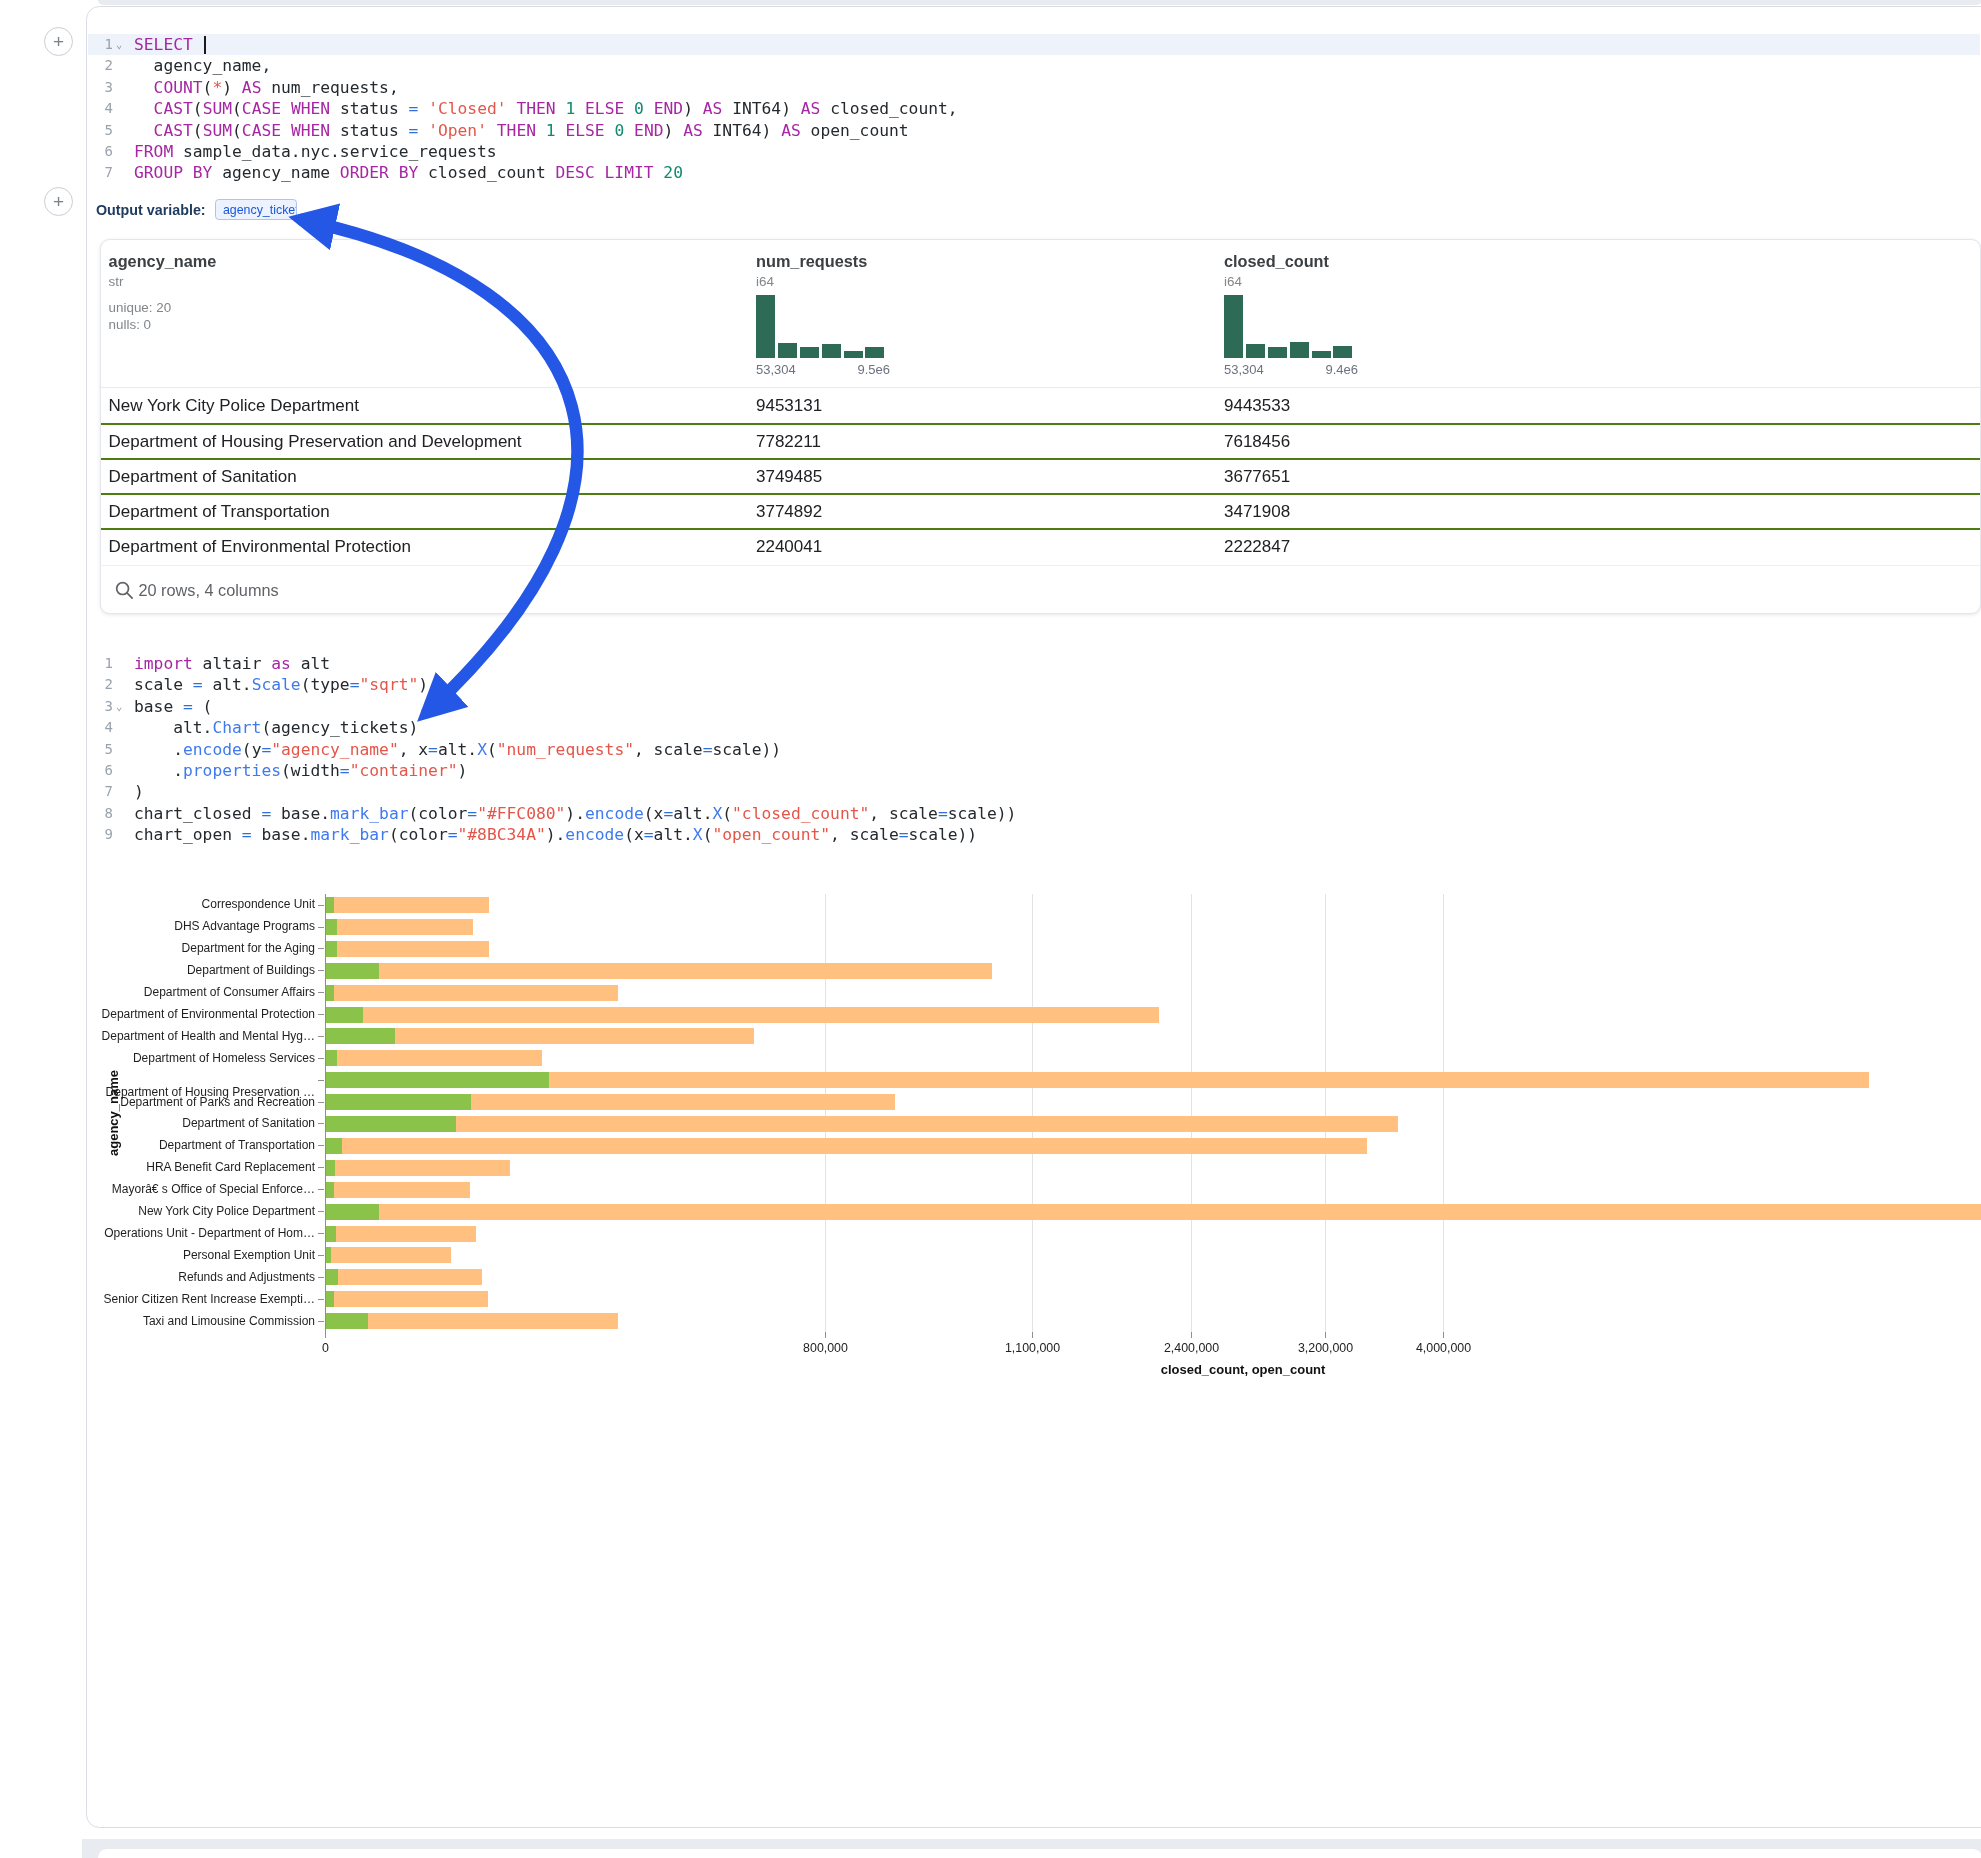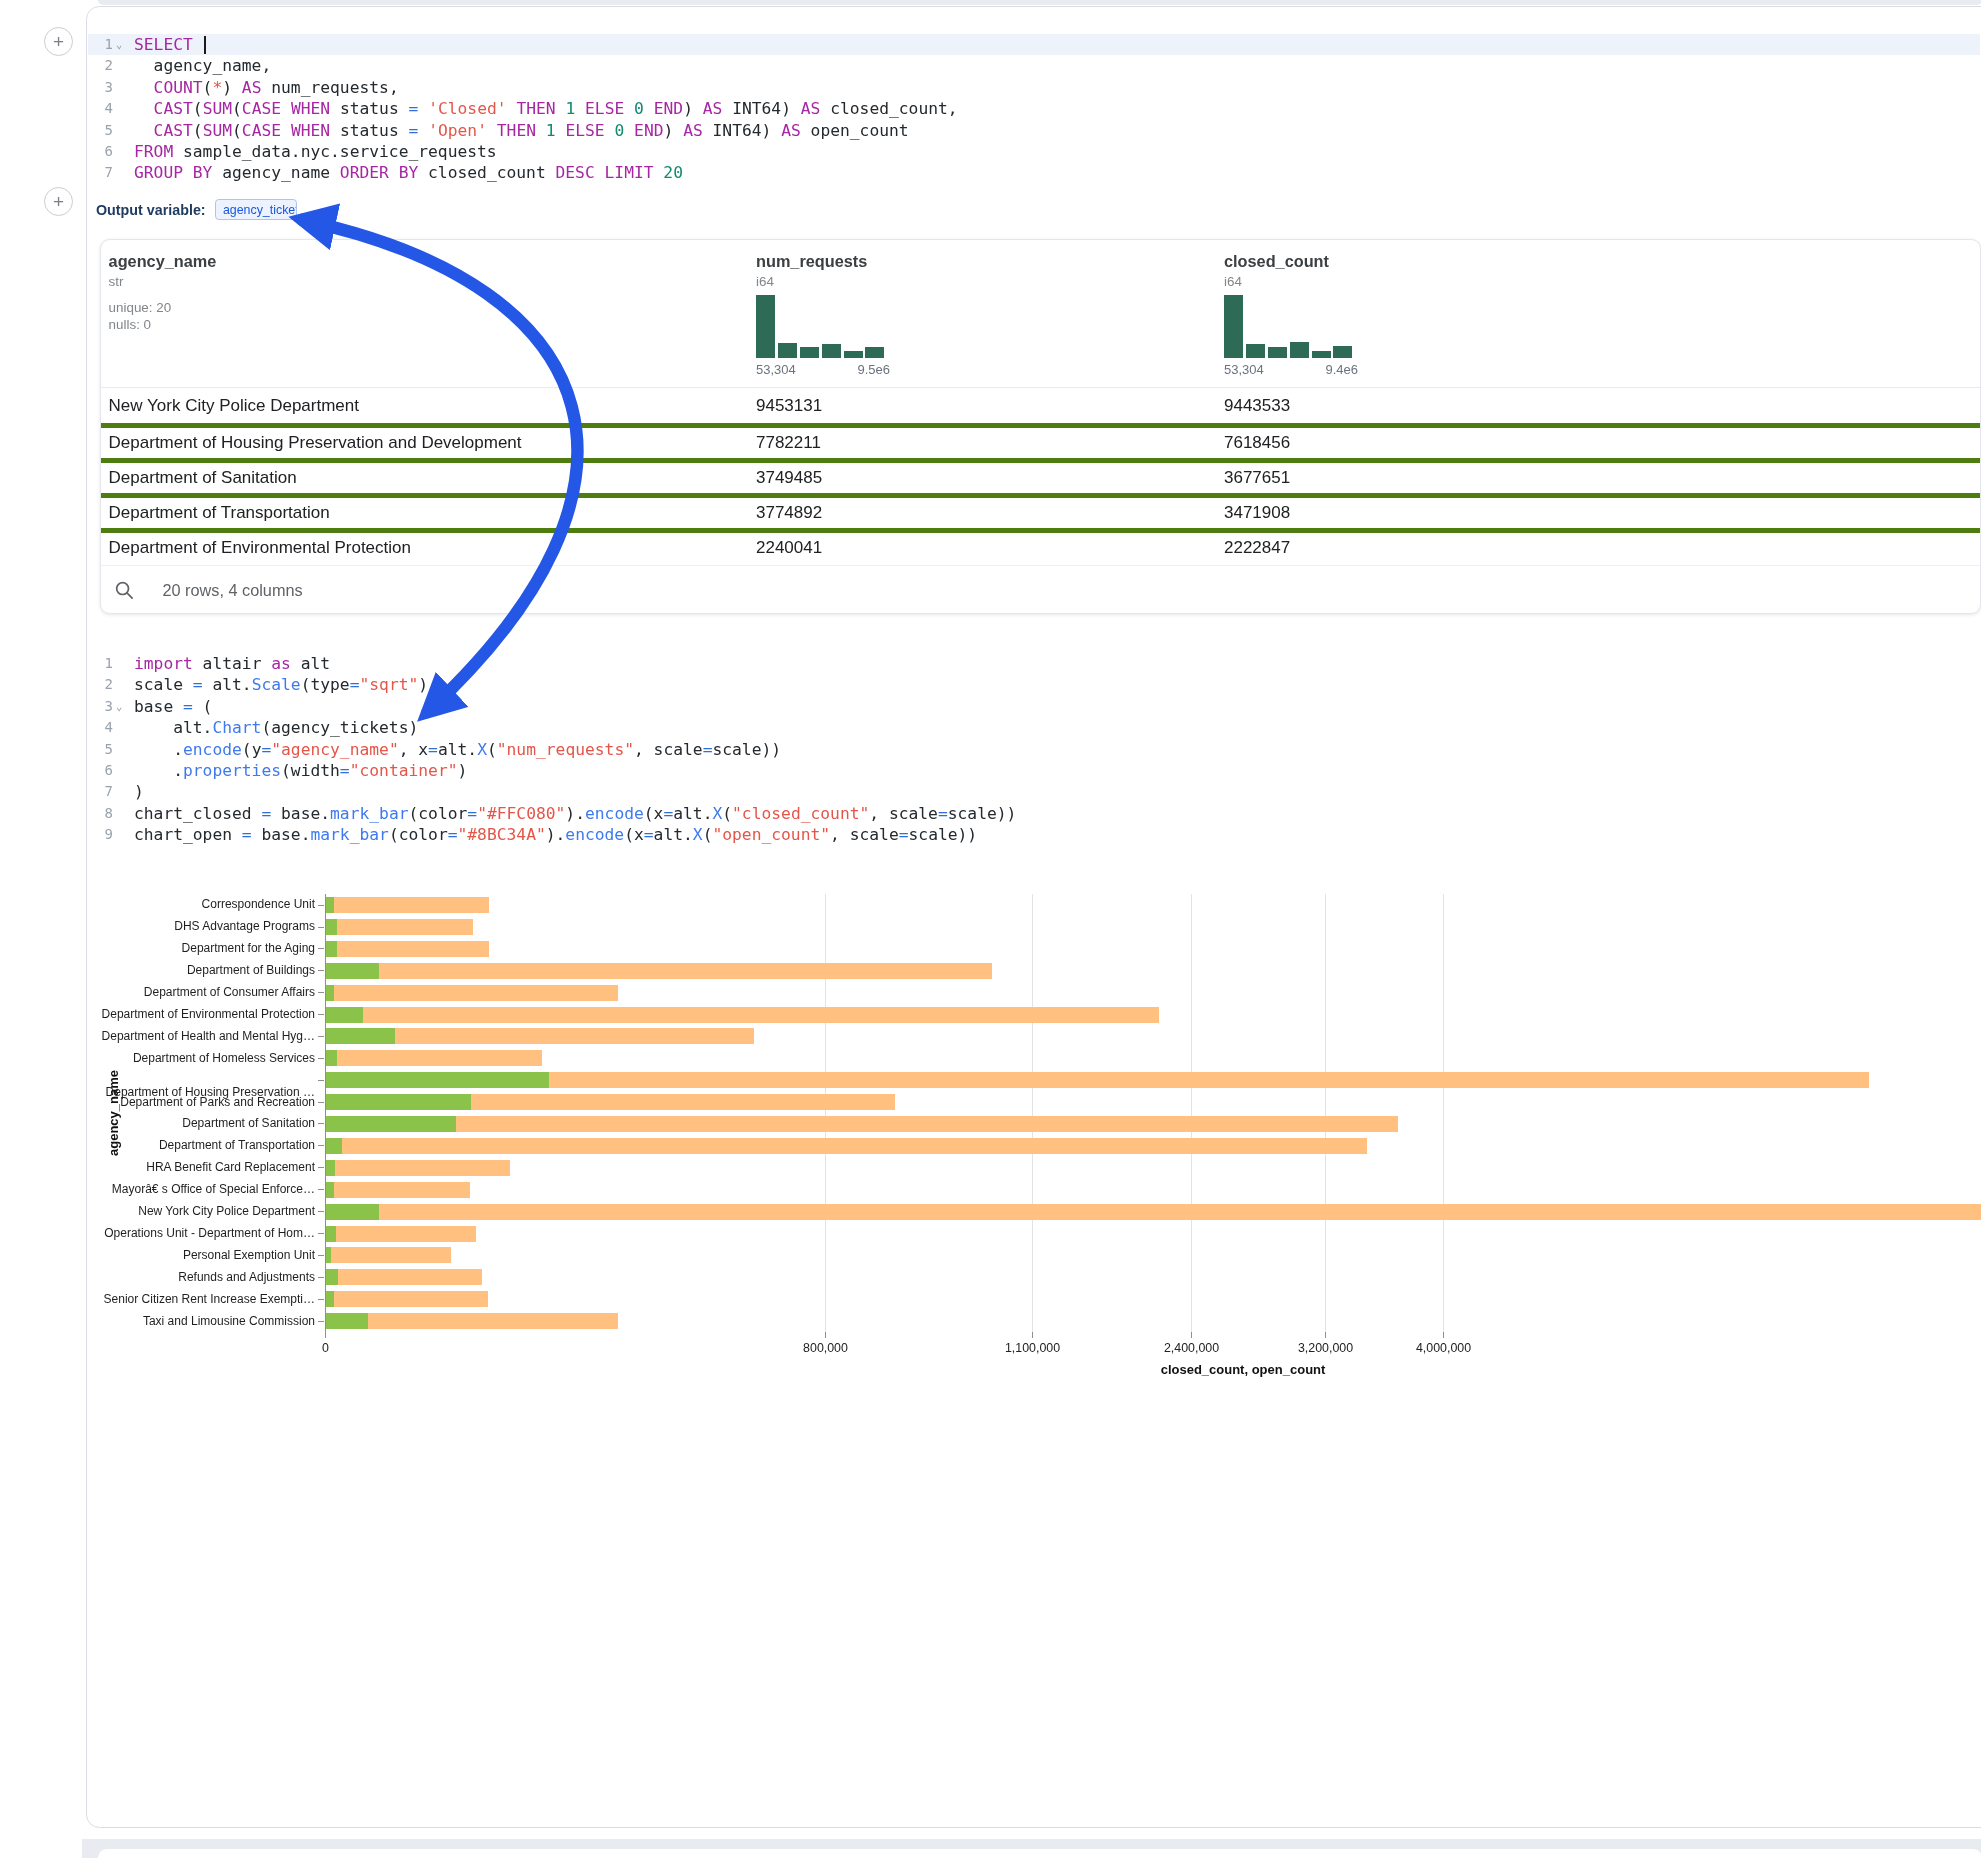--- a/index.html
+++ b/index.html
@@ -41,25 +41,25 @@
   .table-card{position:absolute;left:100px;top:239px;width:1881px;height:375px;background:#fff;border:1px solid #e3e6ea;border-radius:9.6px;box-shadow:0 1px 3.8px rgba(60,64,67,.12);overflow:hidden;z-index:2}
   .t-head{position:relative;height:148px;border-bottom:1px solid #e8ebee}
   .t-col{position:absolute;top:11.5px}
   .col-a{left:7.6px}.col-b{left:655px}.col-c{left:1123px}
   .t-col-name{font-size:16.3px;font-weight:bold;color:#3c4043}
   .t-col-type{font-size:13.4px;color:#80868b;margin-top:3.8px}
   .t-col-stats{margin-top:9.6px;font-size:13.4px;color:#80868b;line-height:17px}
   .hist{display:flex;align-items:flex-end;gap:2.9px;height:63px;margin-top:5.7px;width:134px}
   .hist-bar{width:19px;background:#2e6b57}
   .hist-labels{width:134px;display:flex;justify-content:space-between;font-size:13px;color:#6b7280;margin-top:3.8px}
-  .t-row{position:relative;height:35px;border-top:5px solid #4d7c0f}
+  .t-row{position:relative;height:35px;border-top:2px solid #4d7c0f}
   .t-row:first-child{border-top:none}
   .t-cell{position:absolute;top:50%;transform:translateY(-50%);font-size:17px;color:#202124;white-space:nowrap}
   .c0{left:7.6px}.c1{left:655px}.c2{left:1123px}
-  .t-footer{position:absolute;left:0;right:0;top:325px;height:50px;border-top:1px solid #edf0f3;display:flex;align-items:center;padding-left:13.4px;gap:27px}
+  .t-footer{position:absolute;left:0;right:0;top:325px;height:50px;border-top:1px solid #edf0f3;display:flex;align-items:center;padding-left:13.4px;gap:3px}
   .t-footer-text{font-size:16.3px;color:#5f6368}
 
   
   #chart{position:absolute;left:0;top:894px;width:1982px;height:497px;z-index:2}
   #plot{position:absolute;left:325px;top:0;width:1657px;height:438px;overflow:hidden}
   .gridline{position:absolute;top:0;height:438px;width:1px;background:#e3e3e3}
   .axis-line{position:absolute;left:325px;top:0;height:438px;width:1px;background:#8f8f8f}
   .bar{position:absolute;left:0;height:16.3px}
   .x-tick{position:absolute;top:438px;height:5.7px;width:1px;background:#8f8f8f}
   .x-tick-label{position:absolute;top:447px;width:115px;text-align:center;font-size:12.4px;color:#222;white-space:nowrap}

